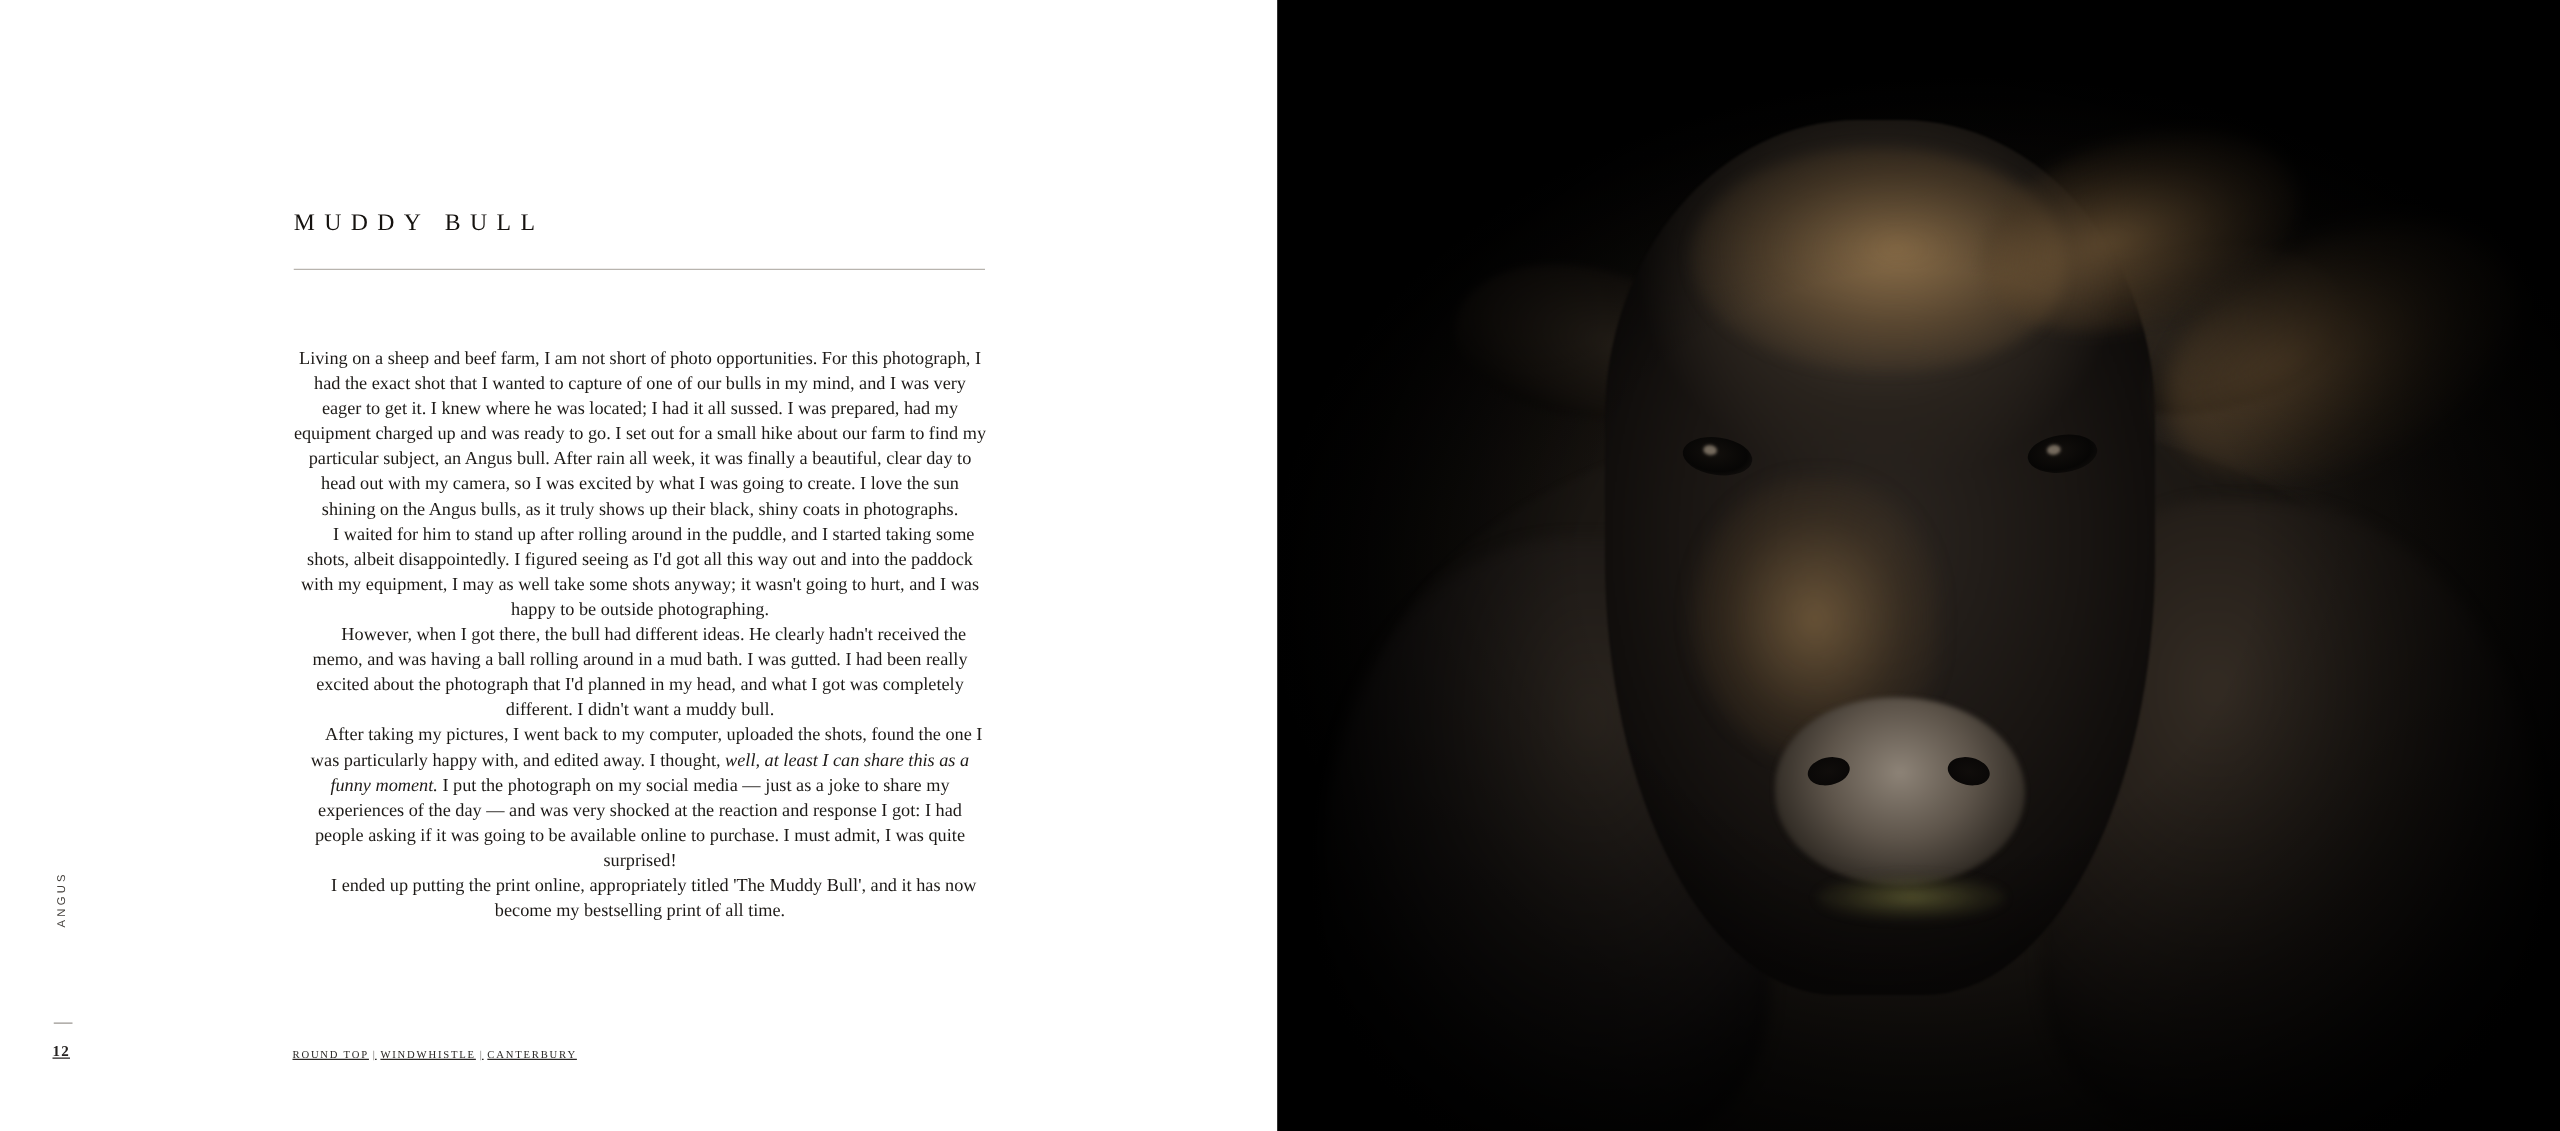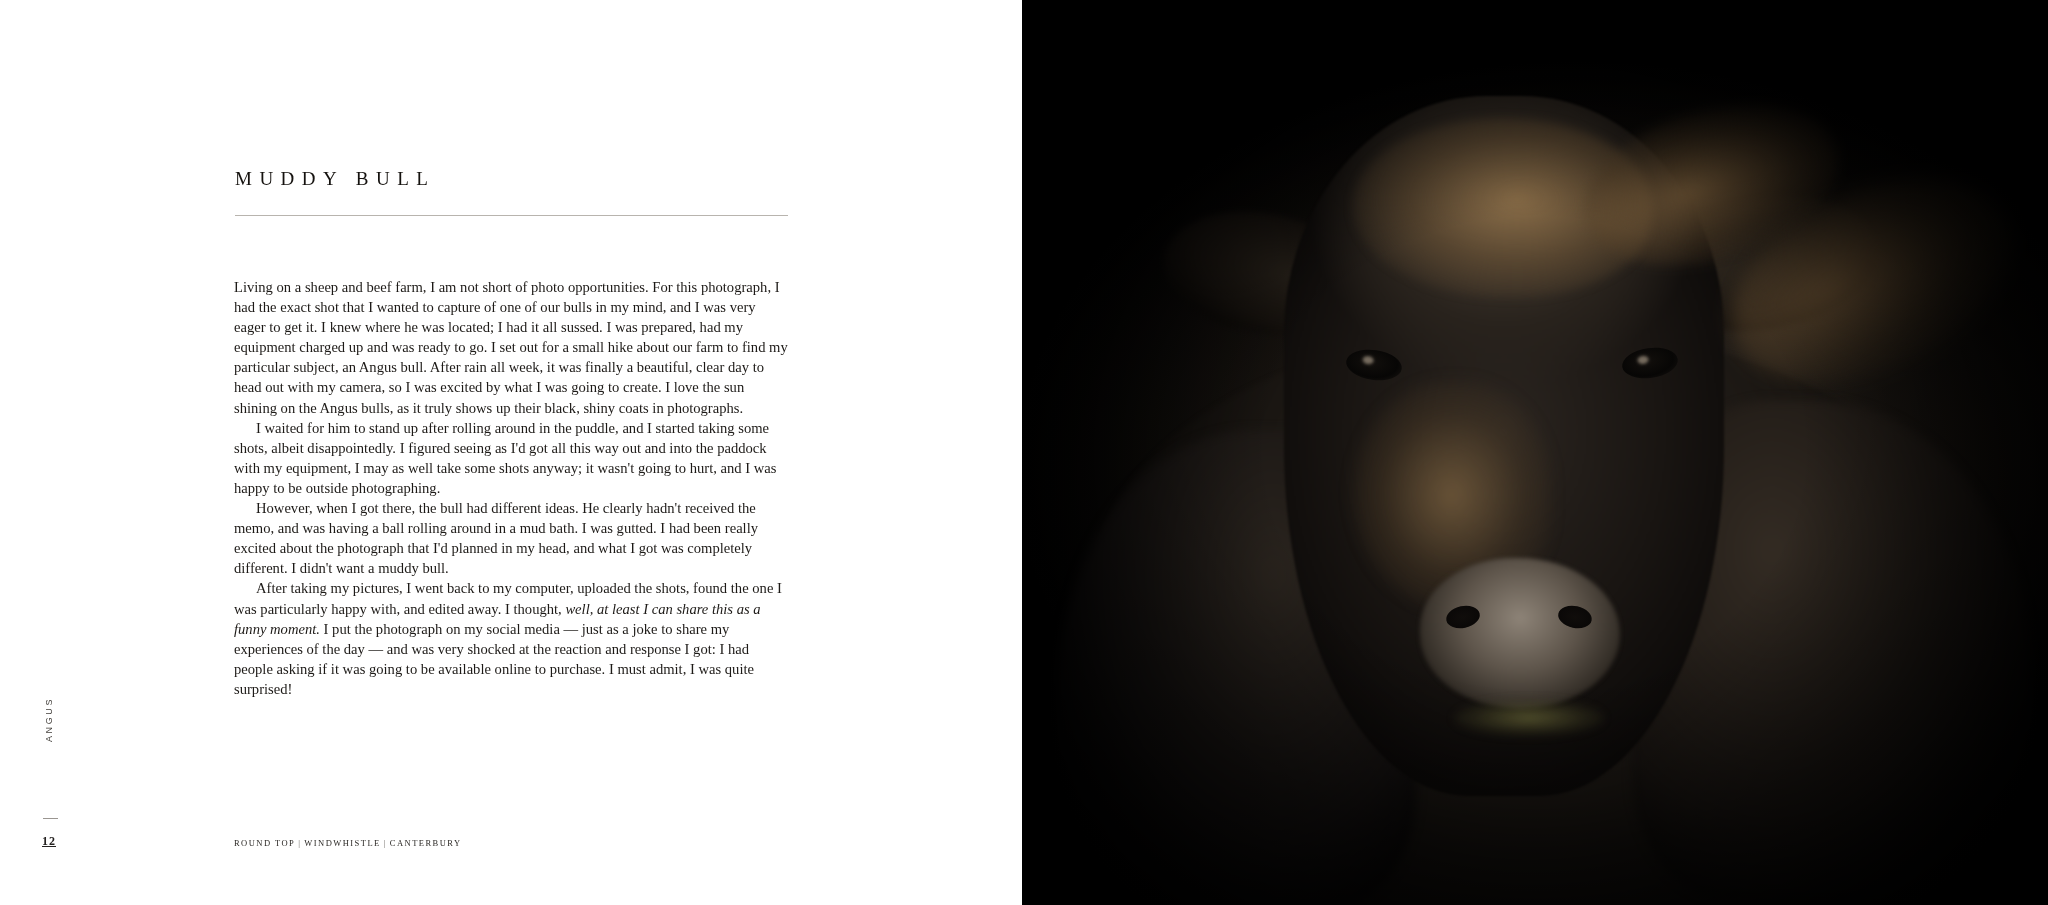--- a/index.html
+++ b/index.html
@@ -53,21 +53,21 @@
 
   .body-copy {
     position: absolute;
     left: 234px;
     top: 277px;
     width: 556px;
     font-family: "Liberation Serif", serif;
     font-size: 14.6px;
     line-height: 20.1px;
     color: #1d1a17;
-    text-align: left;
+    text-align: center;
   }
   .body-copy p {
     margin: 0;
     text-indent: 22px;
   }
   .body-copy p.first {
     text-indent: 0;
   }
   .body-copy em {
     font-style: italic;
@@ -109,20 +109,21 @@
 
   .footer-line {
     position: absolute;
     left: 234px;
     top: 838px;
     font-family: "Liberation Serif", serif;
     font-size: 8.5px;
     letter-spacing: 1.45px;
     color: #2a2724;
     white-space: nowrap;
+    text-decoration: underline;
   }
   .footer-line .sep {
     color: #6b6762;
     padding: 0 3px;
   }
 
   
   .page-right {
     position: relative;
     width: 1026px;
@@ -329,20 +330,21 @@
 
     <div class="chapter-title">MUDDY BULL</div>
 
     <div class="title-rule"></div>
 
     <div class="body-copy">
       <p class="first">Living on a sheep and beef farm, I am not short of photo opportunities. For this photograph, I had the exact shot that I wanted to capture of one of our bulls in my mind, and I was very eager to get it. I knew where he was located; I had it all sussed. I was prepared, had my equipment charged up and was ready to go. I set out for a small hike about our farm to find my particular subject, an Angus bull. After rain all week, it was finally a beautiful, clear day to head out with my camera, so I was excited by what I was going to create. I love the sun shining on the Angus bulls, as it truly shows up their black, shiny coats in photographs.</p>
       <p>I waited for him to stand up after rolling around in the puddle, and I started taking some shots, albeit disappointedly. I figured seeing as I'd got all this way out and into the paddock with my equipment, I may as well take some shots anyway; it wasn't going to hurt, and I was happy to be outside photographing.</p>
       <p>However, when I got there, the bull had different ideas. He clearly hadn't received the memo, and was having a ball rolling around in a mud bath. I was gutted. I had been really excited about the photograph that I'd planned in my head, and what I got was completely different. I didn't want a muddy bull.</p>
       <p><span>After taking my pictures, I went back to my computer, uploaded the shots, found the one I was particularly happy with, and edited away. I thought, </span><em>well, at least I can share this as a funny moment.</em><span> I put the photograph on my social media — just as a joke to share my experiences of the day — and was very shocked at the reaction and response I got: I had people asking if it was going to be available online to purchase. I must admit, I was quite surprised!</span></p>
+      <p>I ended up putting the print online, appropriately titled 'The Muddy Bull', and it has now become my bestselling print of all time.</p>
     </div>
 
     <div class="side-label">ANGUS</div>
     <div class="side-rule"></div>
 
     <div class="folio">12</div>
 
     <div class="footer-line">
       <span>ROUND TOP</span><span class="sep">|</span><span>WINDWHISTLE</span><span class="sep">|</span><span>CANTERBURY</span>
     </div>

